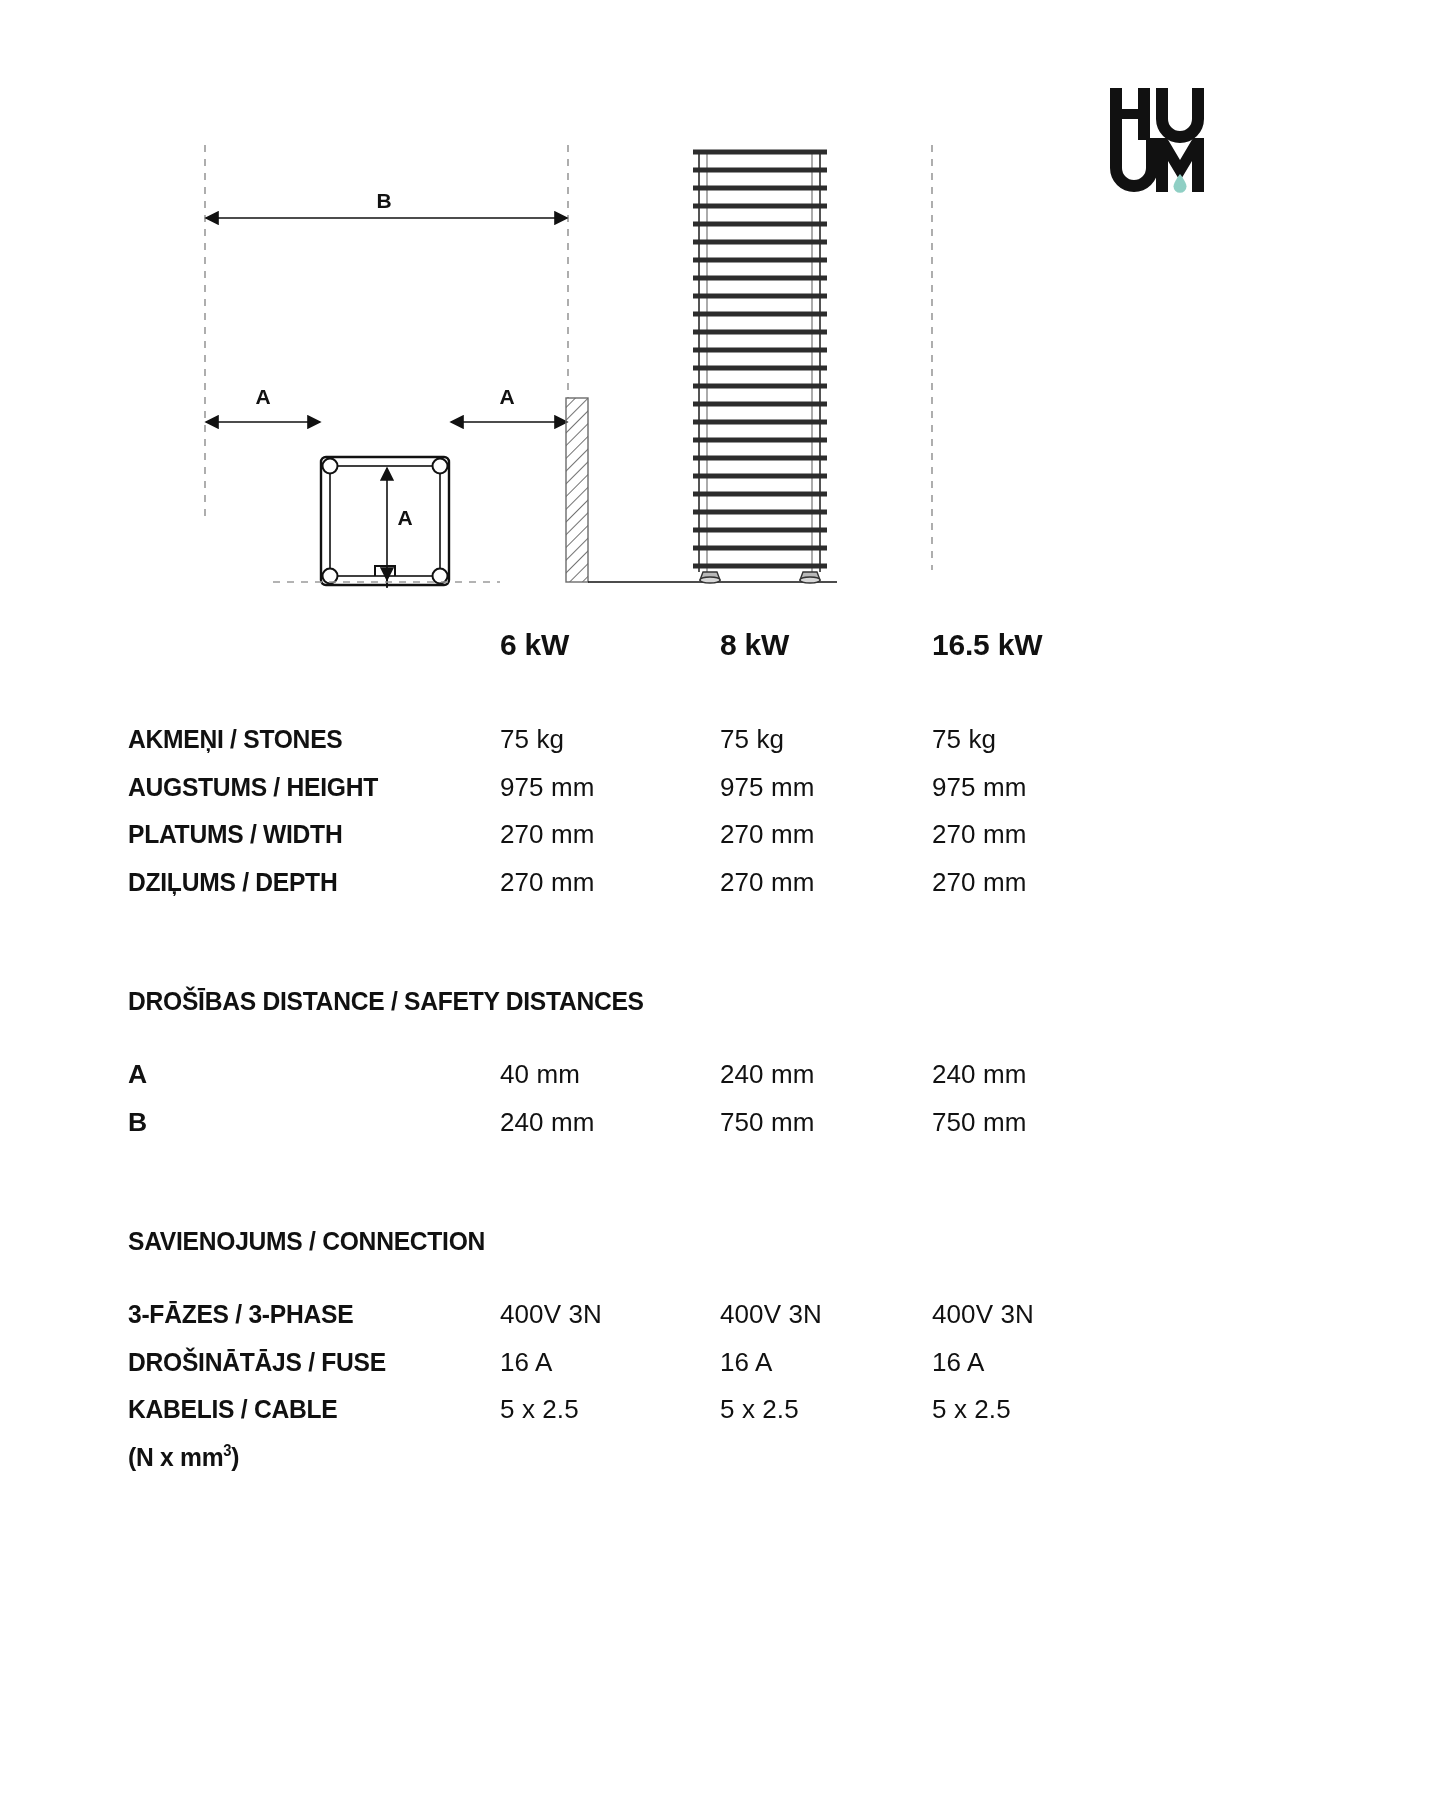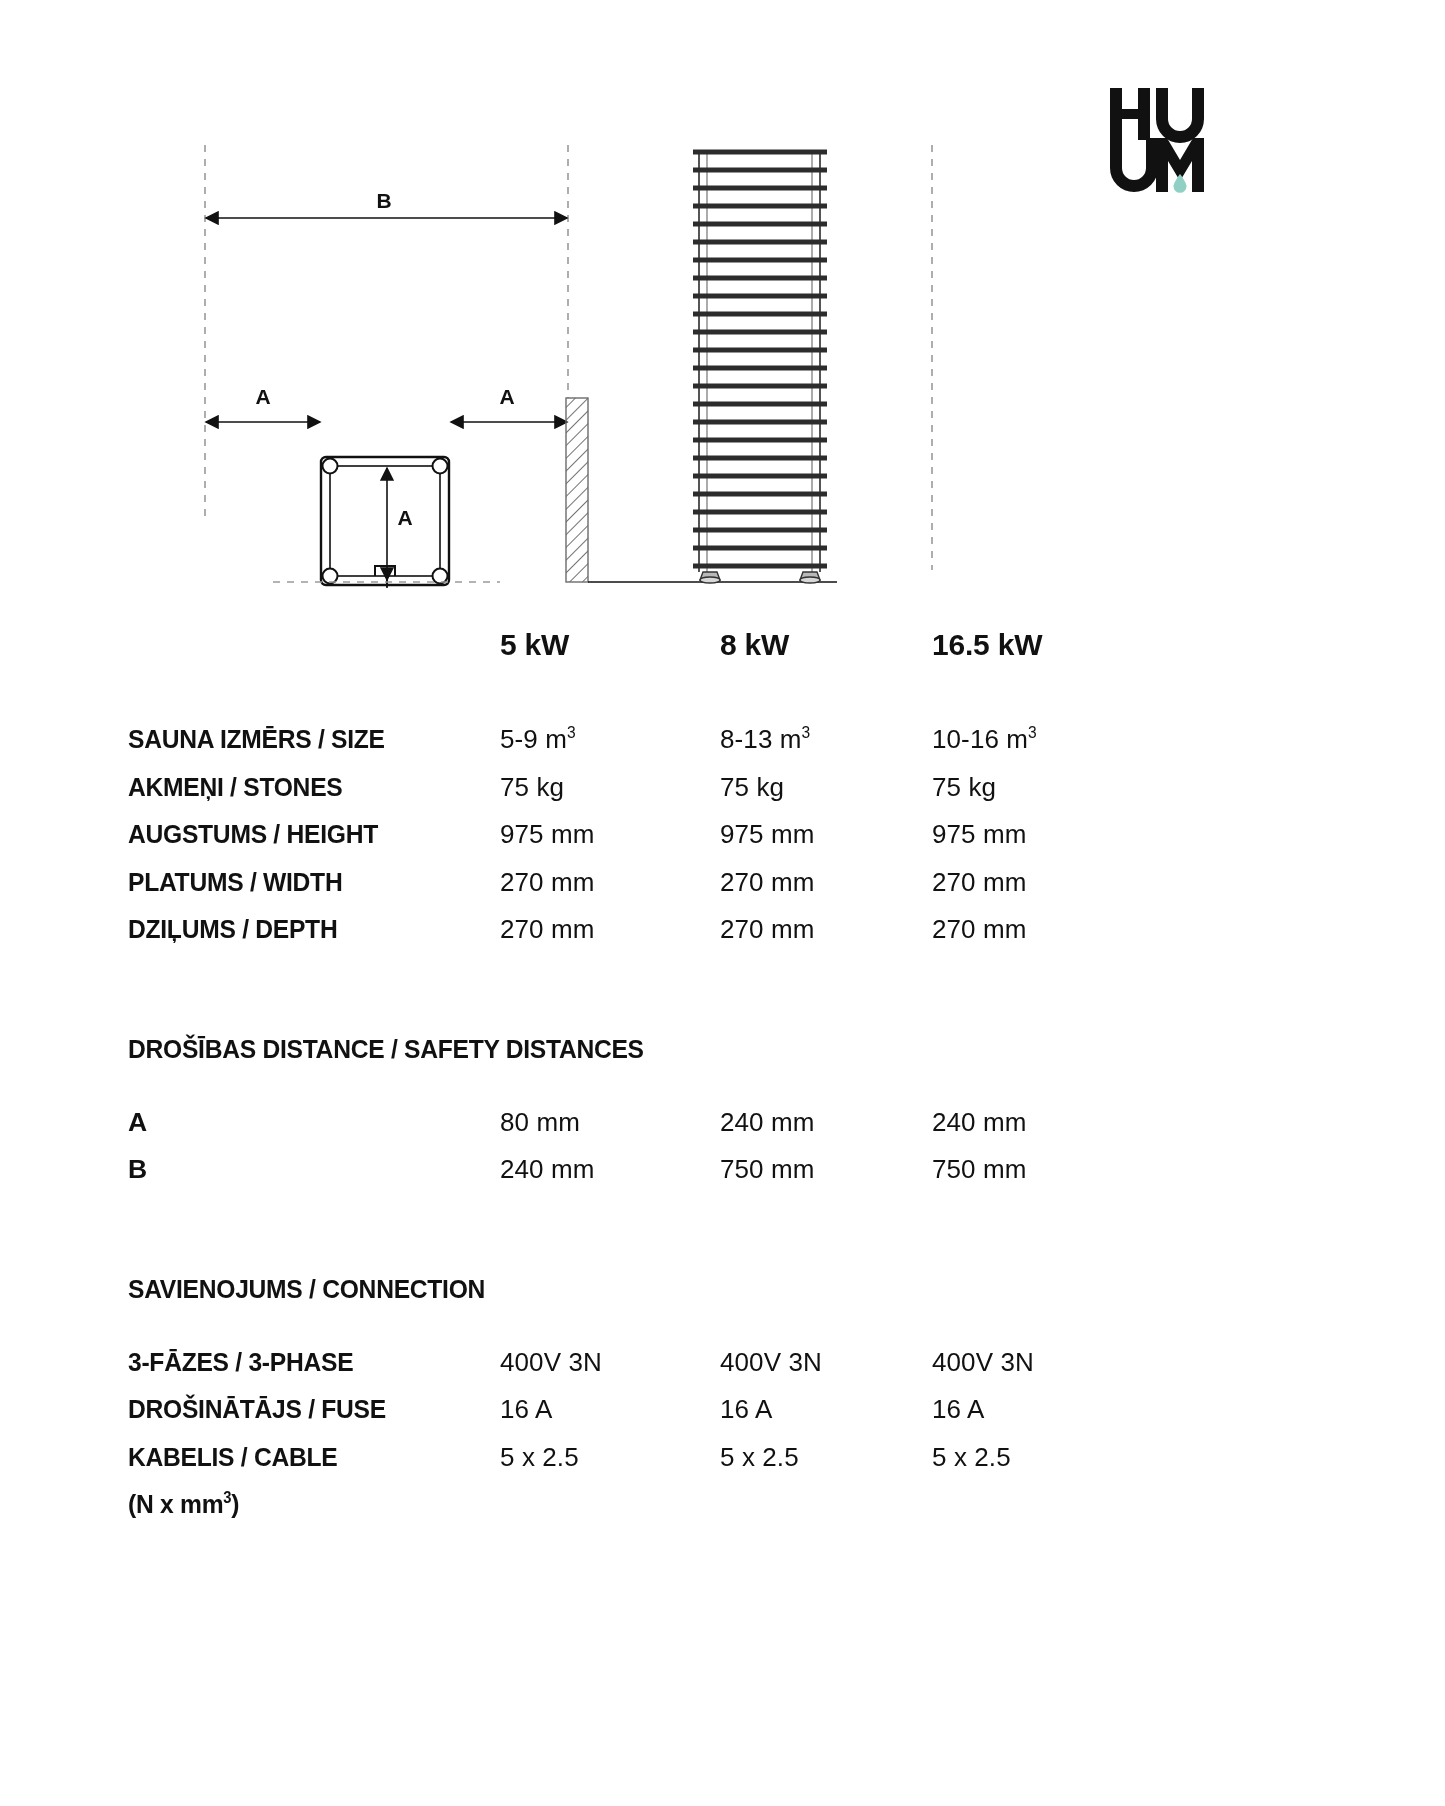--- a/index.html
+++ b/index.html
@@ -259,33 +259,27 @@
     <ellipse cx="710" cy="460" rx="10" ry="3" fill="#d8d8d8" stroke="#333" stroke-width="1.3"></ellipse>
     <path d="M803 452 h14 l3 8 h-20 z" fill="#b9b9b9" stroke="#333" stroke-width="1.4"></path>
     <ellipse cx="810" cy="460" rx="10" ry="3" fill="#d8d8d8" stroke="#333" stroke-width="1.3"></ellipse>
   </svg>
 </div>
 
 <div id="spec">
 
   <div class="grid hdr-row">
     <div></div>
-    <div class="colhdr">5 kW</div>
+    <div class="colhdr">6 kW</div>
     <div class="colhdr">8 kW</div>
     <div class="colhdr">16.5 kW</div>
   </div>
 
   <div class="gap-sm"></div>
 
-  <div class="grid datarow">
-    <div class="rowlabel">SAUNA IZMĒRS / SIZE</div>
-    <div class="rowval"><span>5-9 m</span><sup>3</sup></div>
-    <div class="rowval"><span>8-13 m</span><sup>3</sup></div>
-    <div class="rowval"><span>10-16 m</span><sup>3</sup></div>
-  </div>
 
   <div class="grid datarow">
     <div class="rowlabel">AKMEŅI / STONES</div>
     <div class="rowval">75 kg</div>
     <div class="rowval">75 kg</div>
     <div class="rowval">75 kg</div>
   </div>
 
   <div class="grid datarow">
     <div class="rowlabel">AUGSTUMS / HEIGHT</div>
@@ -309,21 +303,21 @@
   </div>
 
   <div class="gap-lg"></div>
 
   <div class="sec-title">DROŠĪBAS DISTANCE / SAFETY DISTANCES</div>
 
   <div class="gap-md"></div>
 
   <div class="grid datarow">
     <div class="ab-label">A</div>
-    <div class="rowval">80 mm</div>
+    <div class="rowval">40 mm</div>
     <div class="rowval">240 mm</div>
     <div class="rowval">240 mm</div>
   </div>
 
   <div class="grid datarow">
     <div class="ab-label">B</div>
     <div class="rowval">240 mm</div>
     <div class="rowval">750 mm</div>
     <div class="rowval">750 mm</div>
   </div>

